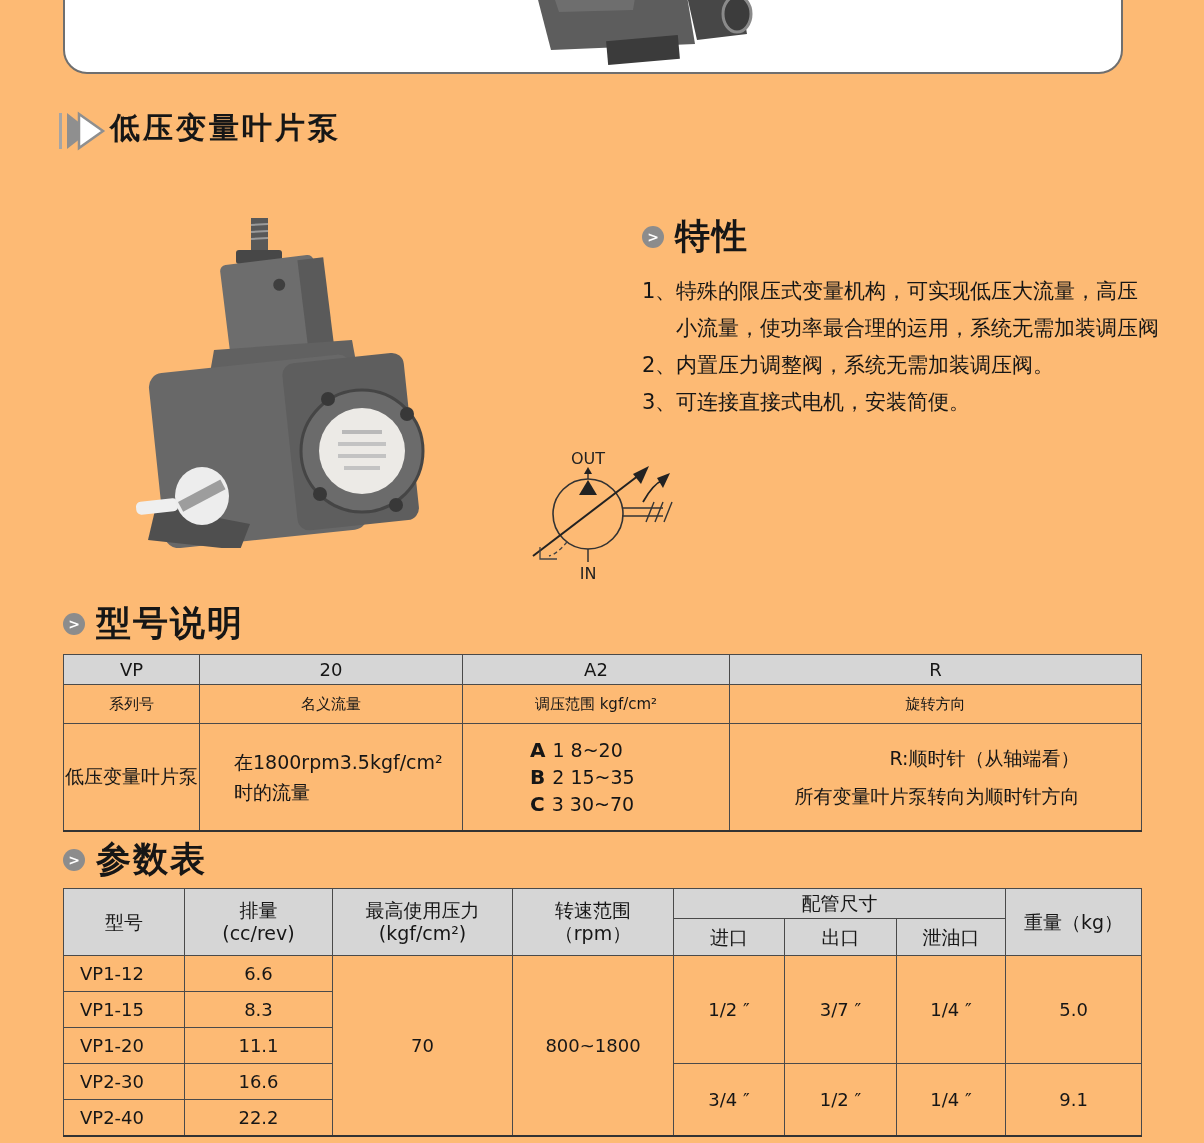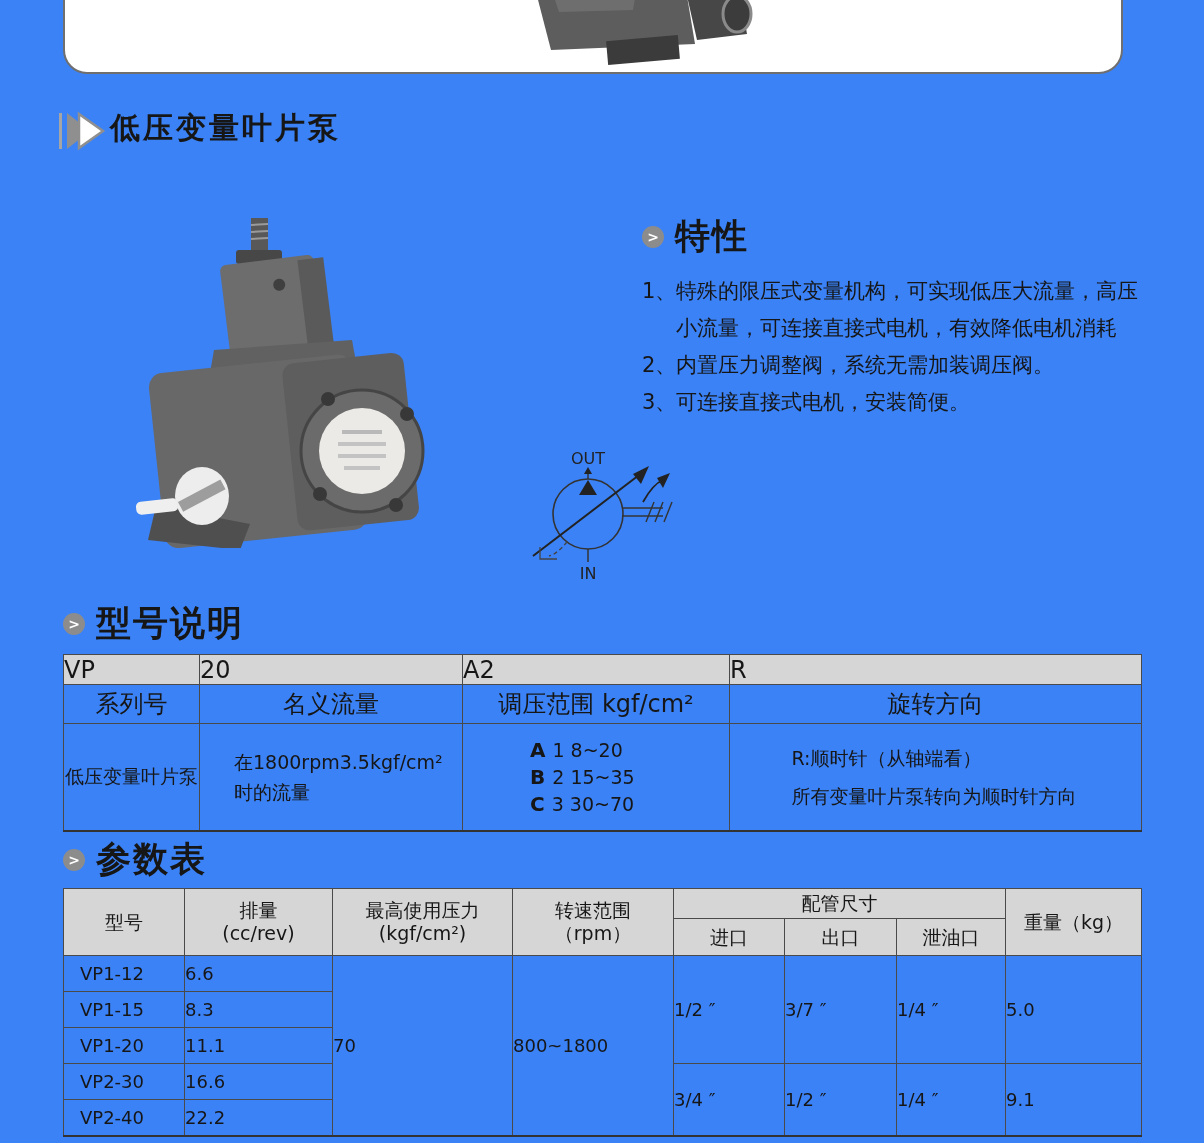--- a/index.html
+++ b/index.html
@@ -1,17 +1,17 @@
 <!DOCTYPE html>
 <html><head>
 <meta charset="utf-8">
 <style>
   html,body{margin:0;padding:0;background:#ffffff;}
   .page{
-    position:relative;width:1204px;height:1143px;background:#3b82f6;overflow:hidden;
+    position:relative;width:1204px;height:1143px;background:#fdba74;overflow:hidden;
     font-family:"DejaVu Sans","Liberation Sans",sans-serif;color:#161616;
   }
   .abs{position:absolute;}
 
   
   .top-box{
     position:absolute;left:63px;top:-58px;width:1056px;height:128px;
     border:2px solid #6f6f6f;border-radius:24px;overflow:hidden;background:#fff;
   }
 
@@ -38,33 +38,33 @@
   .feat-line{white-space:nowrap;}
 
   
   table{border-collapse:collapse;table-layout:fixed;}
   .t1,.t2{position:absolute;left:63px;width:1078px;}
   .t1 td,.t2 td,.t2 th{border:1px solid #4a4a4a;padding:0;vertical-align:middle;}
   .t1{top:654px;border-bottom:2px solid #333;}
   .t2{top:888px;border-bottom:2px solid #333;}
   .gray{background:#d6d6d6;}
   .cc{text-align:center;}
-  .t1 .code-row td{height:29px;font-size:24px;}
-  .t1 .label-row td{height:38px;font-size:24px;text-align:center;}
+  .t1 .code-row td{height:29px;font-size:18px;text-align:center;}
+  .t1 .label-row td{height:38px;font-size:15px;text-align:center;}
   .t1 .body-row td{height:106px;font-size:19px;}
   .flow-cell{padding-left:34px;line-height:30px;}
   .popt-wrap{width:132px;margin:0 auto;}
   .popt{line-height:27px;font-size:19px;}
   .popt b{font-size:20px;margin-right:7px;}
-  .rot-wrap{width:288px;margin:0 auto;line-height:38px;font-size:19px;}
+  .rot-wrap{width:288px;margin:0 auto;line-height:38px;font-size:19px;text-align:right;}
 
   .t2 th{background:#d6d6d6;font-weight:400;font-size:19px;line-height:23px;}
   .t2 .hr1 th{height:29px;}
   .t2 .hr2 th{height:36px;}
-  .t2 td{font-size:18px;}
+  .t2 td{font-size:18px;text-align:center;}
   .t2 .drow{height:36px;}
   .t2 .model-cell{text-align:left;padding-left:16px;}
   .t2 .gt{border-top:1px solid #4a4a4a;}
 
   svg text{font-family:"DejaVu Sans","Liberation Sans",sans-serif;}
 </style>
 </head>
 <body>
 
 <div class="page">
@@ -130,21 +130,21 @@
   <div class="features">
     <div class="feat-head">
       <span class="dot-icon">&gt;</span>
       <span class="sec-title">特性</span>
     </div>
     <div class="feat-list">
       <div class="feat-item">
         <span class="feat-num">1、</span>
         <span>
           <div class="feat-line">特殊的限压式变量机构，可实现低压大流量，高压</div>
-          <div class="feat-line">小流量，可连接直接式电机，有效降低电机消耗</div>
+          <div class="feat-line">小流量，使功率最合理的运用，系统无需加装调压阀</div>
         </span>
       </div>
       <div class="feat-item">
         <span class="feat-num">2、</span>
         <span>
             <div class="feat-line">内置压力调整阀，系统无需加装调压阀。</div>
           </span>
       </div>
       <div class="feat-item">
         <span class="feat-num">3、</span>

